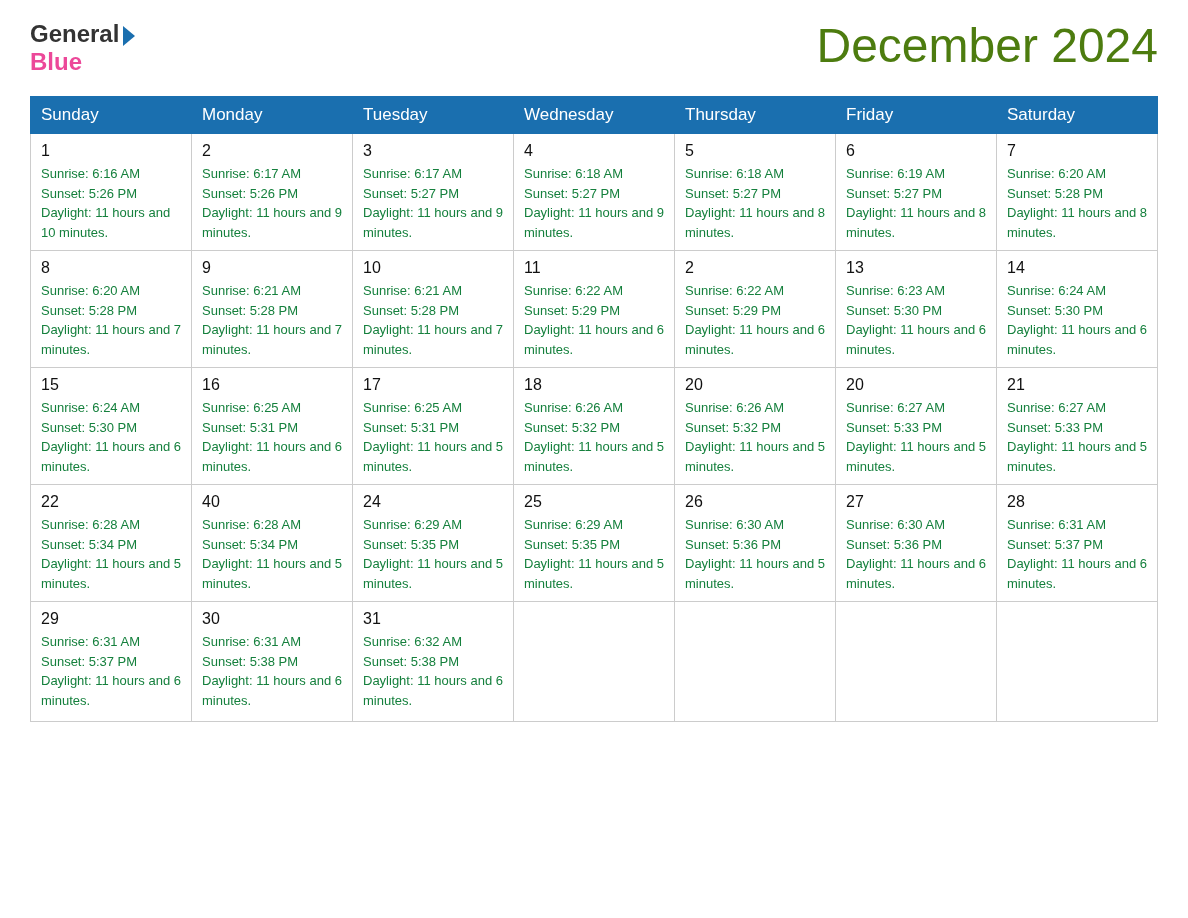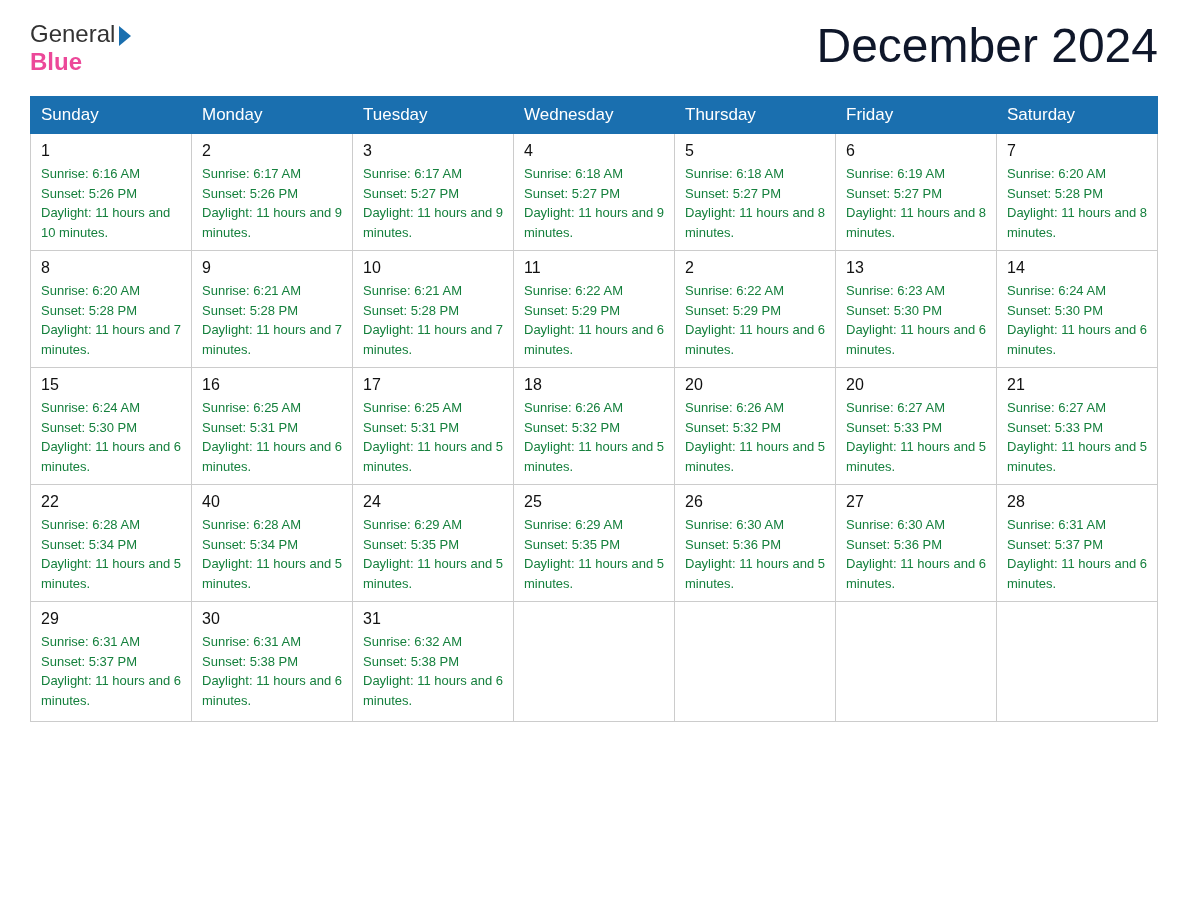--- a/index.html
+++ b/index.html
@@ -15,21 +15,21 @@
       justify-content: space-between;
       align-items: flex-start;
       margin-bottom: 20px;
     }
     .title-section {
       text-align: right;
     }
     .calendar-title {
       font-size: 48px;
       font-weight: normal;
-      color: #0f172a;
+      color: #4d7c0f;
       line-height: 1.1;
     }
     .calendar-subtitle {
       font-size: 22px;
       color: #333;
       margin-top: 4px;
     }
     .calendar-table {
       width: 100%;
       border-collapse: collapse;
@@ -79,21 +79,21 @@
       display: flex;
       align-items: center;
     }
   </style>
 </head>
 <body>
 
 <div class="header">
   <div class="logo-container">
     <div class="logo-row">
-      <span style="font-size:24px;font-weight:normal;color:#333;">General</span>
+      <span style="font-size:24px;font-weight:bold;color:#333;">General</span>
       <span style="display:inline-block;width:0;height:0;border-left:12px solid #1a6faf;border-top:10px solid transparent;border-bottom:10px solid transparent;margin-left:4px;margin-top:4px;"></span>
     </div>
     <div>
       <span style="font-size:24px;font-weight:bold;color:#ec4899;margin-left:0;">Blue</span>
     </div>
   </div>
   <div class="title-section">
     <div class="calendar-title">December 2024</div>
   </div>
 </div>

